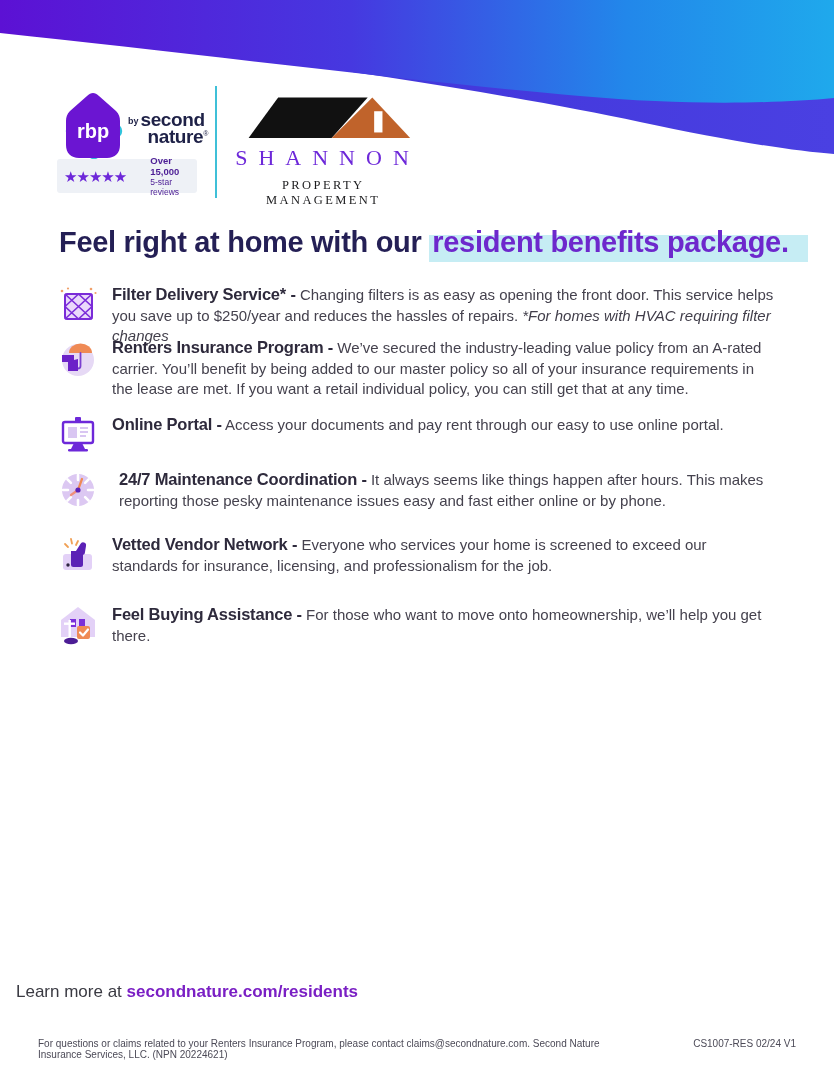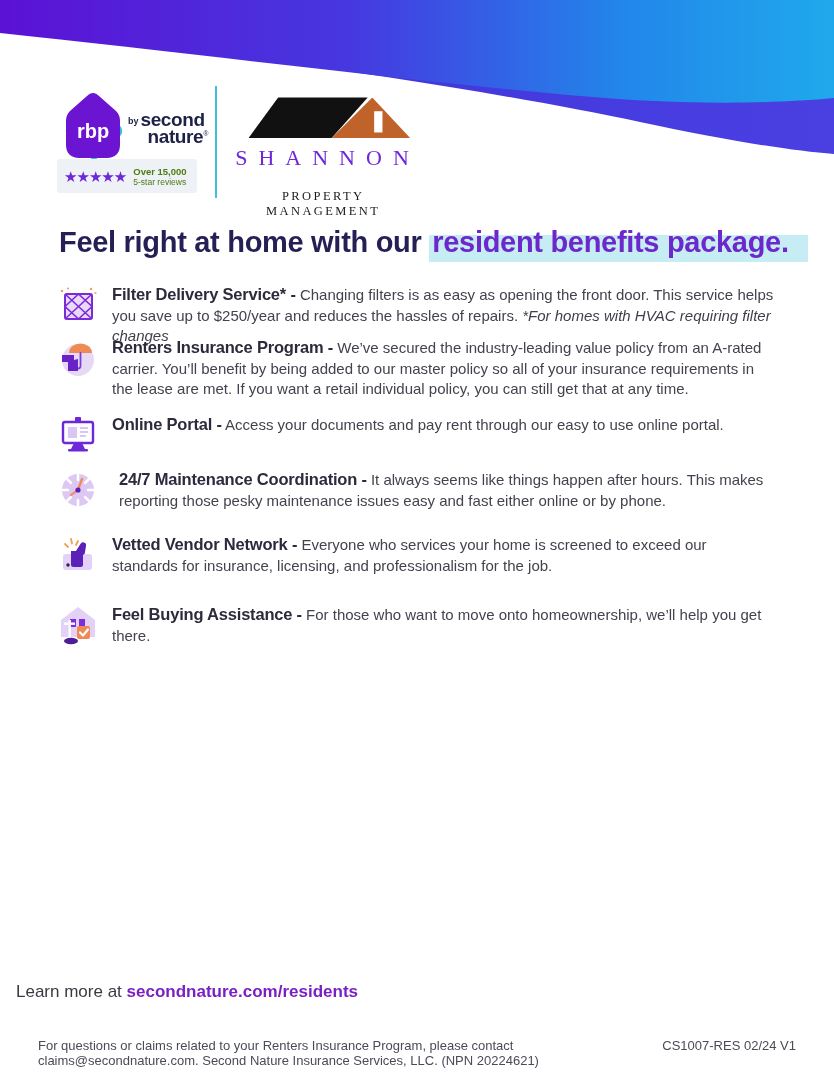--- a/index.html
+++ b/index.html
@@ -16,30 +16,30 @@
   
   .rbp-logo { position:absolute; left:56px; top:90px; width:74px; height:82px; }
   .byline { position:absolute; left:128px; top:112px; display:flex; }
   .by { font-size:9px; font-weight:600; color:#1e2147; margin-top:4px; margin-right:2px; }
   .brand { font-size:19px; font-weight:800; color:#1e2147; line-height:0.88; letter-spacing:-0.4px; }
   .brand .n2 { margin-left:7px; }
   .brand sup { font-size:7px; font-weight:400; }
   .reviews { position:absolute; left:57px; top:159px; width:140px; height:34px;
     background:#eef1f6; border-radius:3px; display:flex; align-items:center; padding:0 7px; }
   .stars { color:#6d28d9; font-size:15px; letter-spacing:-1px; line-height:1; }
-  .rev-text { margin-left:7px; color:#4d7c0f; }
+  .rev-text { margin-left:24px; color:#4c1d95; }
   .rev-1 { font-size:9.5px; font-weight:700; }
   .rev-2 { font-size:8.5px; }
   .sep { position:absolute; left:215px; top:86px; width:2px; height:112px; background:#3fc0d8; }
   .shannon { position:absolute; left:231px; top:88px; width:182px; text-align:center; }
   .shannon svg { display:block; margin:0 auto; }
   .shannon-1 { font-family:"Liberation Serif", serif; font-size:22px; color:#6d28d9;
     letter-spacing:11px; margin-right:-11px; margin-top:5px; }
   .shannon-2 { font-family:"Liberation Serif", serif; font-size:12.5px; color:#1b1b1d;
-    letter-spacing:2.4px; margin-right:-2.4px; margin-top:18px; }
+    letter-spacing:2.4px; margin-right:-2.4px; margin-top:7px; }
   
   .headline { position:absolute; left:59px; top:226px; width:760px;
     font-size:29px; font-weight:600; letter-spacing:-0.3px; color:#241f55; white-space:nowrap; }
   .headline .hl { font-weight:800; color:#6d28cc;
     background:linear-gradient(to bottom, rgba(0,0,0,0) 26%, #c6edf4 26%);
     padding:0 19px 4px 3px; }
   
   .benefits { position:absolute; left:58px; top:284px; width:718px; }
   .benefit { position:absolute; left:0; width:718px; display:flex; gap:14px; }
   .bicon { flex:0 0 40px; width:40px; height:40px; margin-top:1px; }
@@ -49,21 +49,21 @@
   .b1 { top:0; }   .b2 { top:53px; } .b3 { top:130px; }
   .b4 { top:185px; } .b5 { top:250px; } .b6 { top:320px; }
   .b4 .btext { padding-left:7px; }
   
   .learn { position:absolute; left:16px; top:982px; width:834px; text-align:left;
     font-size:17px; color:#3a3a42; }
   .learn a { color:#7a1fc4; font-weight:700; text-decoration:none; cursor:pointer; }
   
   .finefoot { position:absolute; left:38px; top:1038px; width:758px;
     display:flex; align-items:flex-start;
-    font-size:13px; color:#4c4a57;gap:47px; }
+    font-size:10px; color:#4c4a57;gap:47px; }
   .finefoot .code { margin-left:28px; white-space:nowrap; }
 </style>
 </head>
 <body>
 
 <svg class="wave" viewBox="0 0 834 170" preserveAspectRatio="none">
   <defs>
     <linearGradient id="gFront" x1="0" y1="0" x2="1" y2="0">
       <stop offset="0" stop-color="#5c11d4"></stop>
       <stop offset="0.42" stop-color="#4638e0"></stop>

